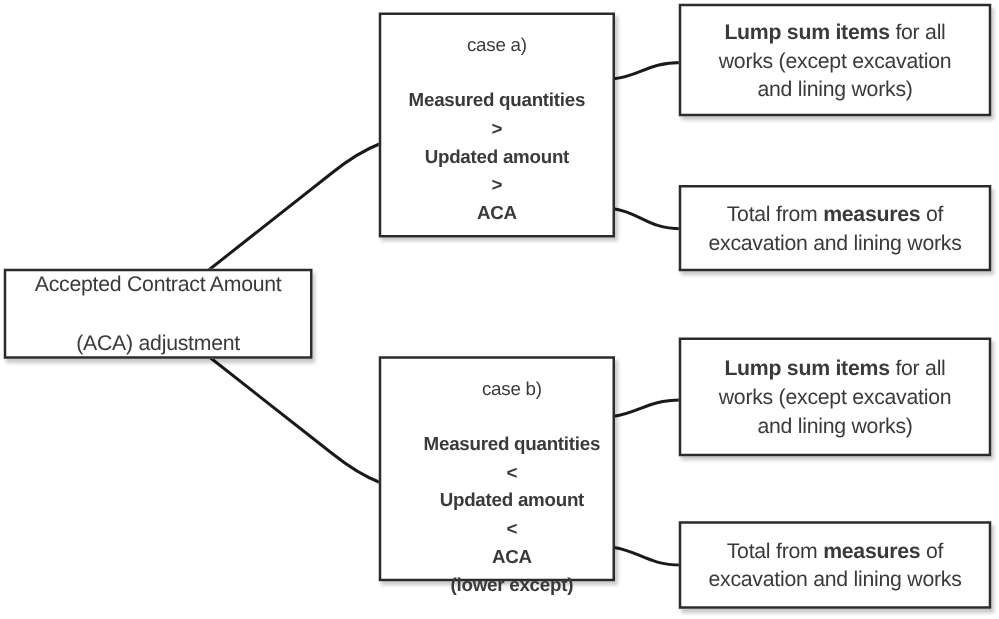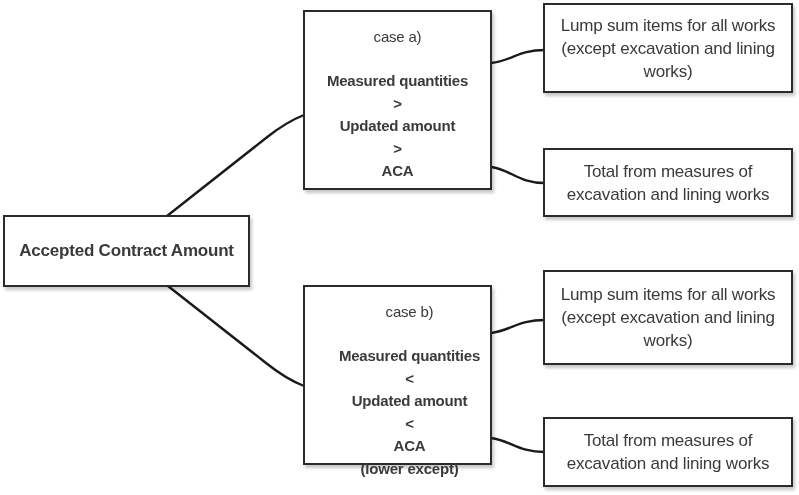--- a/index.html
+++ b/index.html
@@ -33,21 +33,21 @@
     text-align: center;
     z-index: 1;
     letter-spacing: -0.2px;
   }
   .root-box {
     left: 3px; top: 215px;
     width: 247px; height: 72px;
     display: flex;
     flex-direction: column;
     justify-content: center;
-    font-weight: bold;
+    font-weight: normal;
     font-size: 17px;
     line-height: 24px;
     gap: 23px;
   }
   .case-box {
     width: 189px; height: 180px;
     font-size: 15px;
     padding-top: 14px;
   }
   .case-a-box { left: 303px; top: 10px; }
@@ -68,21 +68,21 @@
     line-height: 23px;
     padding: 0 14px;
     display: flex;
     flex-direction: column;
     justify-content: center;
   }
   .leaf-1 { top: 3px;   height: 90px; }
   .leaf-2 { top: 148px; height: 69px; }
   .leaf-3 { top: 270px; height: 95px; }
   .leaf-4 { top: 417px; height: 70px; }
-  .b { font-weight: normal; }
+  .b { font-weight: bold; }
   .connector {
     fill: none;
     stroke-width: 2.4px;
     stroke-linecap: round;
   }
 </style>
 </head>
 <body>
 
 <div class="canvas">
@@ -91,20 +91,21 @@
     <path class="connector" stroke="#1a1a1a" d="M167,216 L266,138 Q286,122 304,115"></path>
     <path class="connector" stroke="#1a1a1a" d="M168,286 L266,363 Q286,379 304,386"></path>
     <path class="connector" stroke="#1a1a1a" d="M491,63 C512,61 518,50 545,50"></path>
     <path class="connector" stroke="#1a1a1a" d="M491,167 C512,170 518,183 545,183"></path>
     <path class="connector" stroke="#1a1a1a" d="M491,333 C512,330 518,320 545,320"></path>
     <path class="connector" stroke="#1a1a1a" d="M491,438 C512,441 518,452 545,452"></path>
   </svg>
 
   <div class="box root-box">
     <div>Accepted Contract Amount</div>
+    <div>(ACA) adjustment</div>
   </div>
 
   <div class="box case-box case-a-box">
     <div class="case-title">case a)</div>
     <div class="case-line">Measured quantities</div>
     <div class="case-line">&gt;</div>
     <div class="case-line">Updated amount</div>
     <div class="case-line">&gt;</div>
     <div class="case-line">ACA</div>
   </div>

